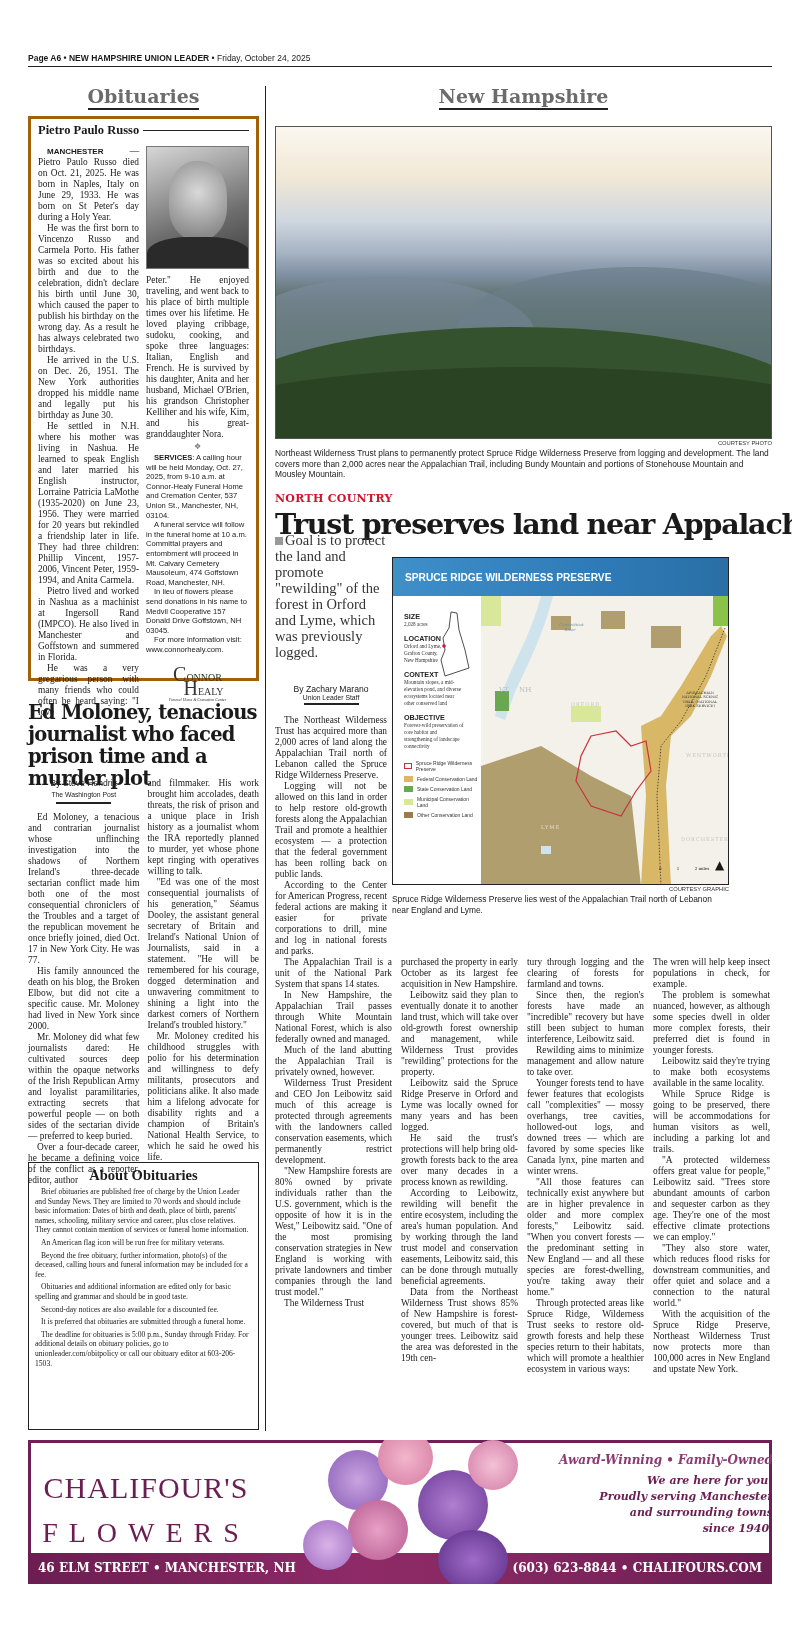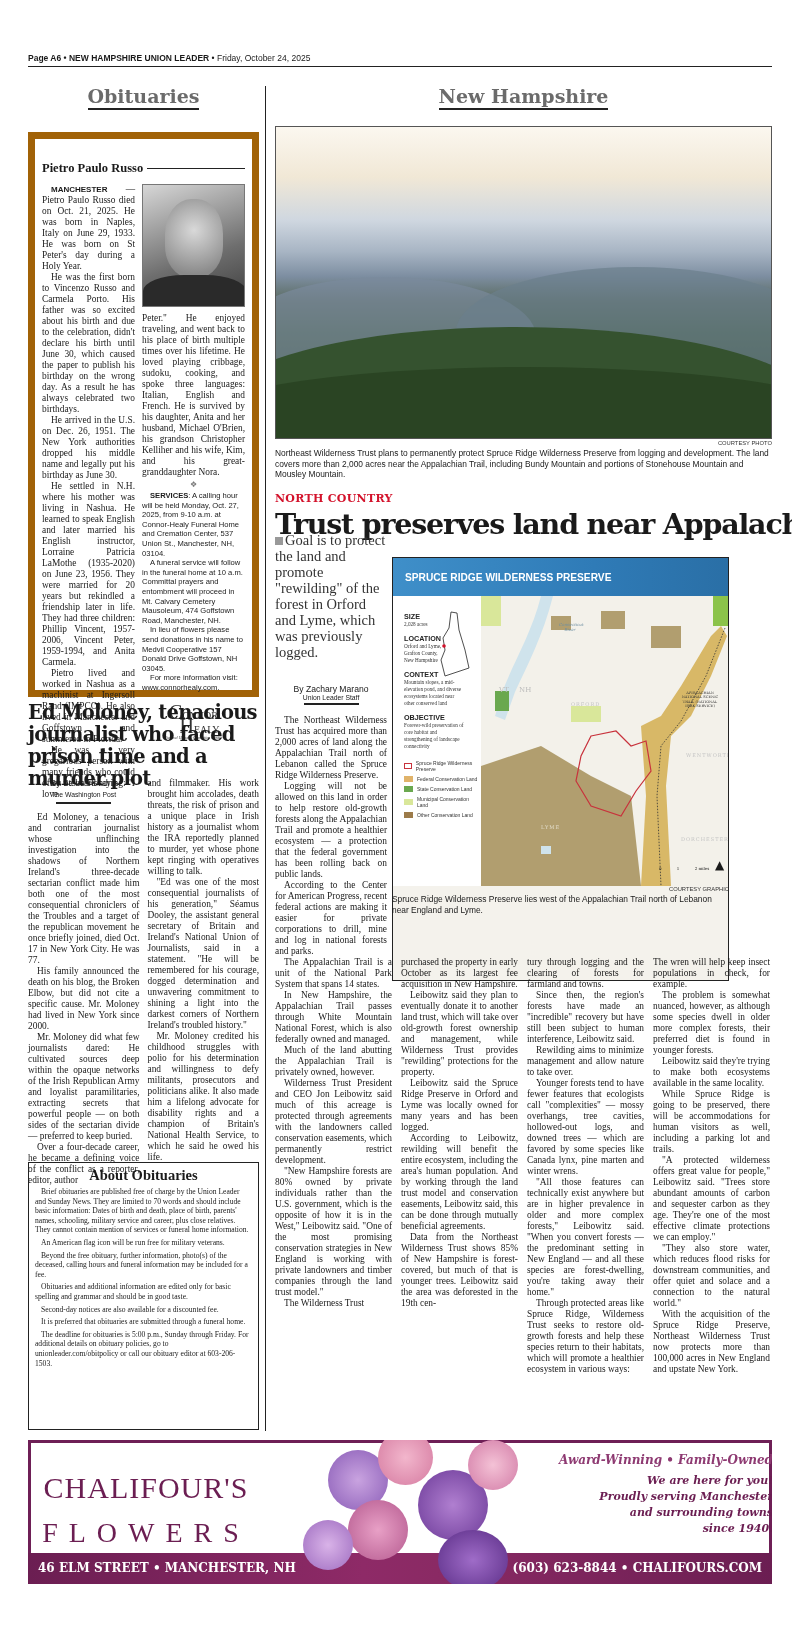--- a/index.html
+++ b/index.html
@@ -5,21 +5,21 @@
 *{box-sizing:border-box;margin:0;padding:0}
 body{width:792px;height:1638px;background:#fff;font-family:"DejaVu Serif",serif;color:#1a1a1a;position:relative;overflow:hidden}
 .abs{position:absolute}
 .folio{left:28px;top:53px;width:744px;font-family:"Liberation Sans",sans-serif;font-size:8.5px;border-bottom:1px solid #222;padding-bottom:3px}
 .folio b{font-weight:bold}
 .sec-head{font-family:"DejaVu Serif",serif;font-weight:bold;font-size:19px;color:#6b6b6b;text-align:center;border-bottom:2px solid #222;display:inline-block;padding-bottom:1px}
 .vrule{left:265px;top:86px;width:1px;height:1345px;background:#222}
 .body{font-family:"Liberation Serif",serif;font-size:9.4px;line-height:11px;text-align:justify;hyphens:auto}
 .body p{text-indent:9px}
 .sans{font-family:"Liberation Sans",sans-serif}
-.obit-box{left:28px;top:132px;width:231px;height:565px;border:7px solid #a16207;padding:22px 7px}
+.obit-box{left:28px;top:116px;width:231px;height:565px;border:3px solid #a16207;padding:4px 7px}
 .obit-name{font-family:"Liberation Serif",serif;font-weight:bold;font-size:12.5px;display:flex;align-items:center;gap:4px;margin-bottom:8px}
 .obit-name .ln{flex:1;height:1px;background:#222}
 .photo{width:103px;height:123px;background:linear-gradient(160deg,#d7d7d7 0%,#9a9a9a 35%,#6e6e6e 60%,#3d3d3d 100%);border:1px solid #777;position:relative;overflow:hidden}
 .face{position:absolute;left:22px;top:14px;width:58px;height:78px;border-radius:45% 45% 40% 40%;background:radial-gradient(circle at 50% 40%,#d9d9d9,#8a8a8a 80%)}
 .jacket{position:absolute;left:0;top:90px;width:103px;height:40px;background:#2a2a2a;border-radius:40% 40% 0 0}
 .services{font-family:"Liberation Sans",sans-serif;font-size:7.6px;line-height:9.6px;text-align:left}
 .services p{text-indent:8px}
 .headline-ed{font-family:"DejaVu Serif",serif;font-weight:bold;font-size:19.5px;line-height:22px;letter-spacing:-0.8px}
 .byline{font-family:"Liberation Sans",sans-serif;text-align:center}
 .byline .n{font-weight:normal;font-size:8.6px}
@@ -29,21 +29,21 @@
 .about h3{font-family:"Liberation Serif",serif;font-weight:bold;font-size:14.5px;text-align:center;margin-bottom:3px}
 .about p{font-family:"Liberation Serif",serif;font-size:7.6px;line-height:9.6px;text-indent:6px;margin-bottom:3px}
 .hero{left:275px;top:126px;width:497px;height:313px;border:1px solid #555;overflow:hidden;background:linear-gradient(180deg,#fbf7ef 0%,#f1e8d6 16%,#cfd7e0 30%,#a8b5c4 40%,#7d8ea1 48%,#5a6b60 56%,#3f5a3a 66%,#2f4a2a 78%,#243f20 100%)}
 .hill{position:absolute;border-radius:50% 50% 0 0}
 .credit{font-family:"Liberation Sans",sans-serif;font-size:5.8px;text-align:right;color:#333}
 .caption{font-family:"Liberation Sans",sans-serif;font-size:8.4px;line-height:10.5px}
 .kicker{font-family:"DejaVu Serif",serif;font-weight:bold;font-size:11px;color:#d3122b;letter-spacing:0.3px}
 .headline-main{font-family:"DejaVu Serif",serif;font-weight:bold;font-size:28.5px;letter-spacing:-1.2px;line-height:32px;white-space:nowrap}
 .deck{font-family:"Liberation Serif",serif;font-size:14.5px;line-height:16px;color:#333}
 .deck .sq{display:inline-block;width:8px;height:8px;background:#999;margin-right:2px}
-.map{left:392px;top:557px;width:337px;height:424px;border:1.5px solid #222;background:#f4f2ec;overflow:hidden}
+.map{left:392px;top:557px;width:337px;height:328px;border:1.5px solid #222;background:#f4f2ec;overflow:hidden}
 .map-title{height:38px;background:linear-gradient(90deg,#3f8fc9 0%,#2f7bb7 60%,#2a6fa6 100%);color:#fff;font-family:"Liberation Sans",sans-serif;font-weight:bold;font-size:10.2px;display:flex;align-items:center;padding-left:12px}
 .map-side{position:absolute;left:0;top:38px;width:88px;height:290px;background:#fff;padding:10px 0 0 11px}
 .map-side .lbl{font-family:"Liberation Sans",sans-serif;font-size:7.2px;font-weight:bold;color:#222;margin-top:6px}
 .map-side .val{font-family:"Liberation Serif",serif;font-size:5.2px;line-height:7px;color:#333}
 .legend-row{display:flex;align-items:center;gap:4px;font-family:"Liberation Sans",sans-serif;font-size:5px;margin-top:4px;color:#333}
 .legend-row .sw{width:9px;height:6px}
 .map-area{position:absolute;left:88px;top:38px;width:249px;height:290px;background:#f3f1ea}
 .ad{left:28px;top:1440px;width:744px;height:144px;background:#6e1f56;overflow:hidden}
 .ad-inner{position:absolute;left:3px;top:3px;width:738px;height:110px;background:#fff}
 .ad-bar{position:absolute;left:0;bottom:0;width:744px;height:31px;background:linear-gradient(90deg,#6b1e52 0%,#8e2a67 45%,#8a2a64 55%,#6b1e52 100%)}
@@ -245,20 +245,21 @@
     <p>In New Hampshire, the Appalachian Trail passes through White Mountain National Forest, which is also federally owned and managed.</p>
     <p>Much of the land abutting the Appalachian Trail is privately owned, however.</p>
     <p>Wilderness Trust President and CEO Jon Leibowitz said much of this acreage is protected through agreements with the landowners called conservation easements, which permanently restrict development.</p>
     <p>"New Hampshire forests are 80% owned by private individuals rather than the U.S. government, which is the opposite of how it is in the West," Leibowitz said. "One of the most promising conservation strategies in New England is working with private landowners and timber companies through the land trust model."</p>
     <p>The Wilderness Trust</p>
   </div>
   <div class="body" style="width:117px">
     <p style="text-indent:0">purchased the property in early October as its largest fee acquisition in New Hampshire.</p>
     <p>Leibowitz said they plan to eventually donate it to another land trust, which will take over old-growth forest ownership and management, while Wilderness Trust provides "rewilding" protections for the property.</p>
     <p>Leibowitz said the Spruce Ridge Preserve in Orford and Lyme was locally owned for many years and has been logged.</p>
+    <p>He said the trust's protections will help bring old-growth forests back to the area over many decades in a process known as rewilding.</p>
     <p>According to Leibowitz, rewilding will benefit the entire ecosystem, including the area's human population. And by working through the land trust model and conservation easements, Leibowitz said, this can be done through mutually beneficial agreements.</p>
     <p>Data from the Northeast Wilderness Trust shows 85% of New Hampshire is forest-covered, but much of that is younger trees. Leibowitz said the area was deforested in the 19th cen-</p>
   </div>
   <div class="body" style="width:117px">
     <p style="text-indent:0">tury through logging and the clearing of forests for farmland and towns.</p>
     <p>Since then, the region's forests have made an "incredible" recovery but have still been subject to human interference, Leibowitz said.</p>
     <p>Rewilding aims to minimize management and allow nature to take over.</p>
     <p>Younger forests tend to have fewer features that ecologists call "complexities" — mossy overhangs, tree cavities, hollowed-out logs, and downed trees — which are favored by some species like Canada lynx, pine marten and winter wrens.</p>
     <p>"All those features can technically exist anywhere but are in higher prevalence in older and more complex forests," Leibowitz said. "When you convert forests — the predominant setting in New England — and all these species are forest-dwelling, you're taking away their home."</p>
     <p>Through protected areas like Spruce Ridge, Wilderness Trust seeks to restore old-growth forests and help these species return to their habitats, which will promote a healthier ecosystem in various ways:</p>

